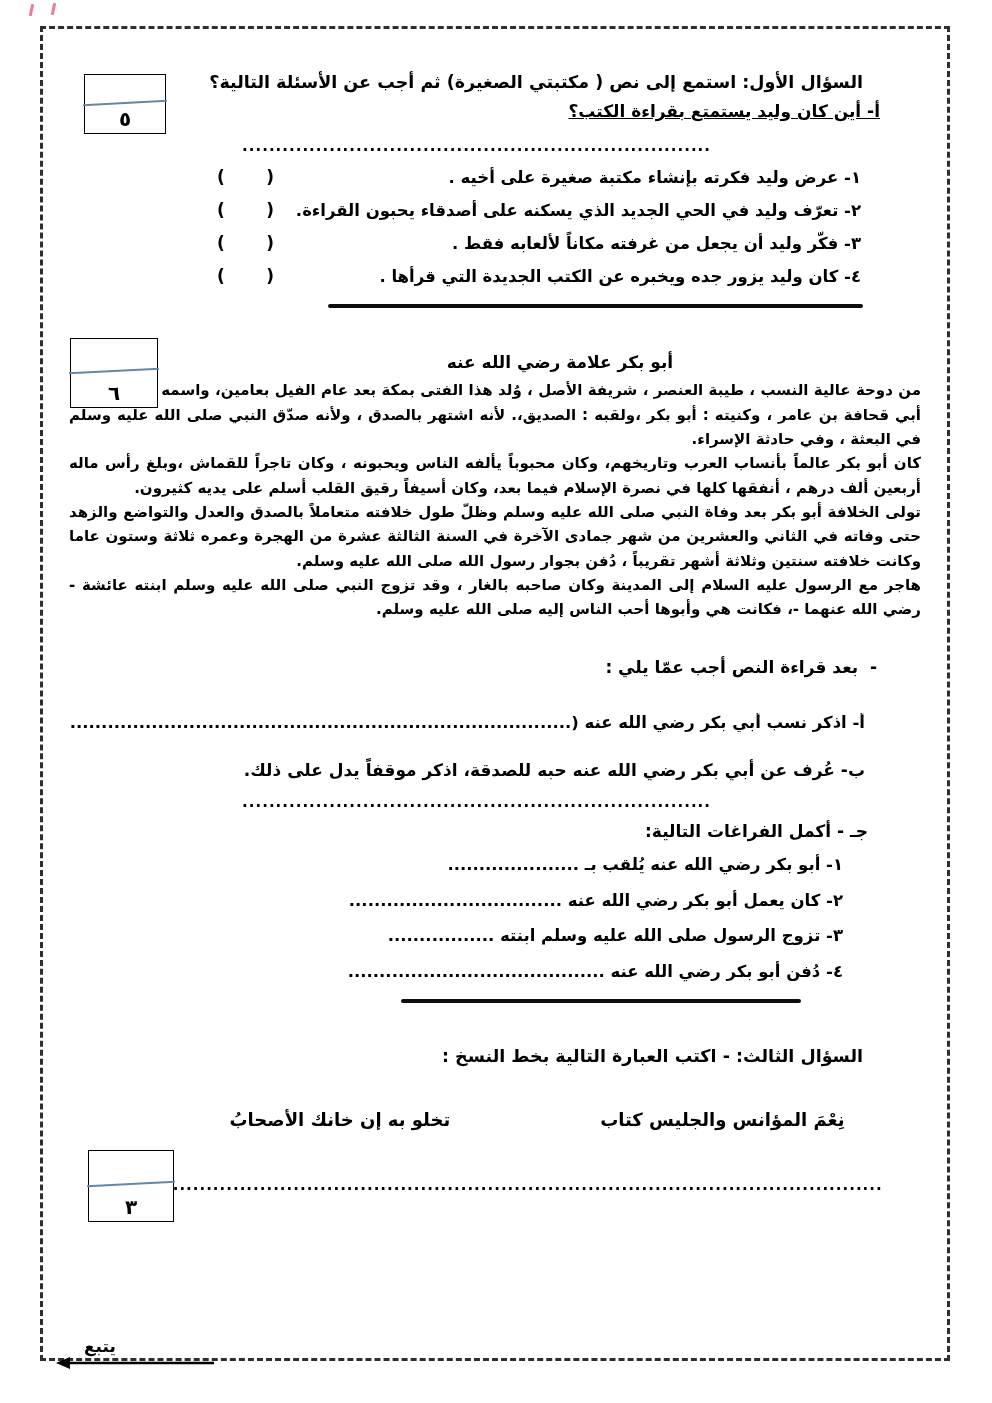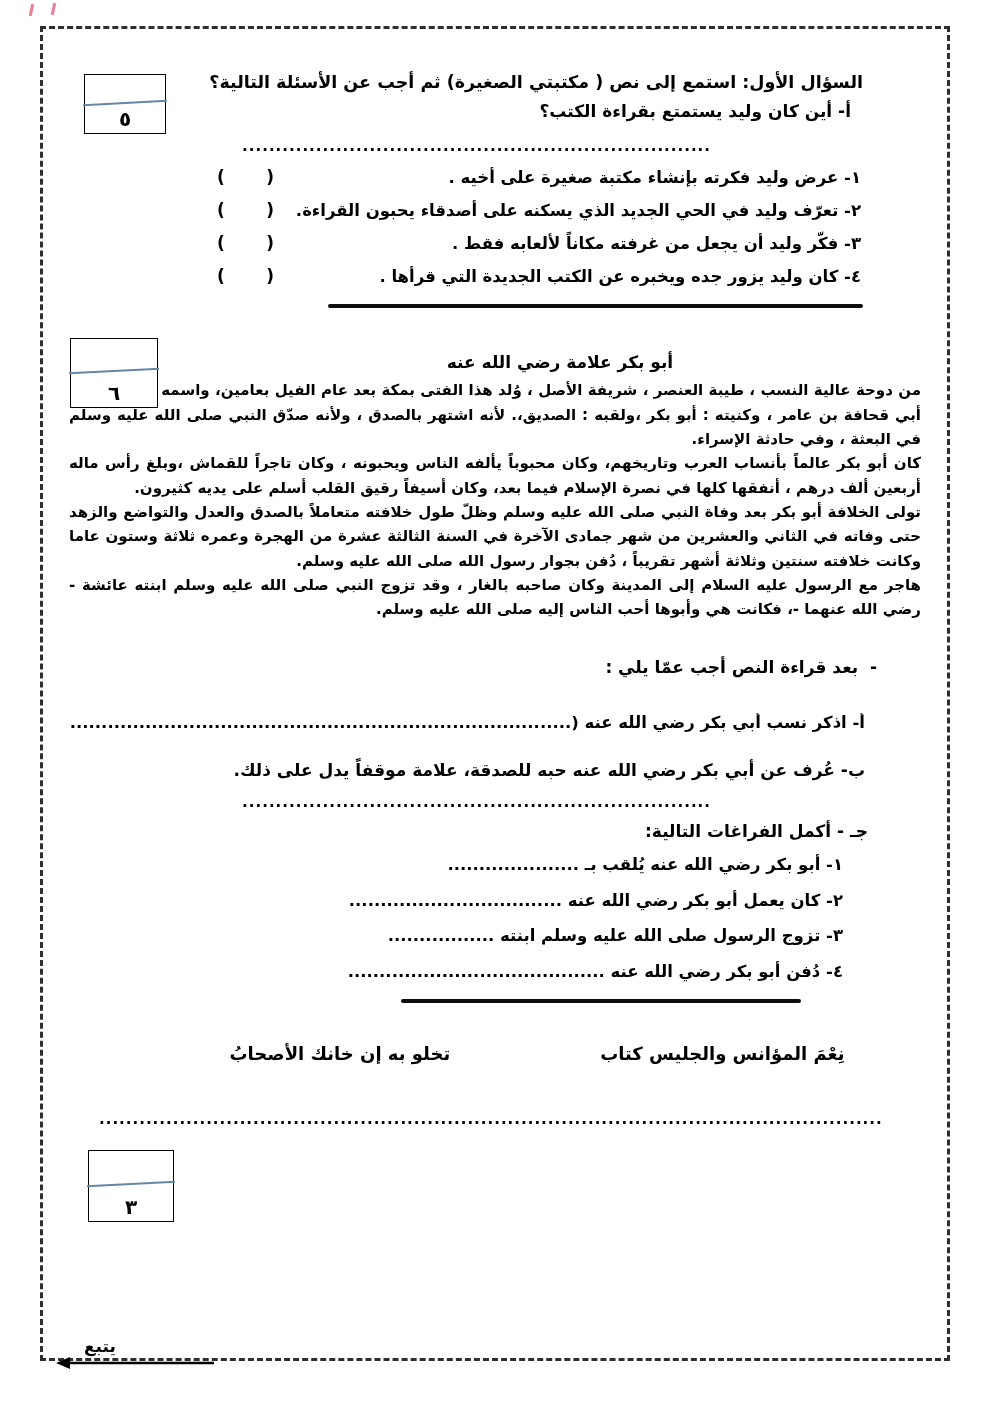--- a/index.html
+++ b/index.html
@@ -14,21 +14,21 @@
   .sheet{
     position:absolute;left:40px;right:42px;top:26px;bottom:42px;
     border:3px dashed #2e2e2e;
     padding:26px 26px 20px 26px;
     direction:rtl;
   }
   .bold{font-weight:bold;}
   .q-header{font-weight:bold;font-size:17.5px;line-height:1.5;margin-right:58px;}
   .q1-header{margin-top:14px;}
   .sub-line{font-weight:bold;font-size:17px;line-height:1.5;}
-  .q1-a{margin-top:4px;margin-right:70px;}
+  .q1-a{margin-top:4px;margin-right:41px;text-decoration:underline;}
   .dots-line{
     font-weight:bold;font-size:15px;letter-spacing:1px;
     text-align:right;white-space:nowrap;overflow:hidden;
     direction:ltr;
   }
   .q1-dots{margin-top:12px;margin-right:210px;margin-left:60px;}
   .q1-b{margin-top:8px;margin-right:58px;}
   .tf-list{margin-top:10px;}
   .tf-row{
     display:flex;justify-content:space-between;align-items:baseline;
@@ -128,33 +128,34 @@
 
     <div class="passage">
       <p>من دوحة عالية النسب ، طيبة العنصر ، شريفة الأصل ، وُلد هذا الفتى بمكة بعد عام الفيل بعامين، واسمه : عبدالله بن أبي قحافة بن عامر ، وكنيته : أبو بكر ،ولقبه :  الصديق،. لأنه اشتهر بالصدق ، ولأنه صدّق النبي صلى الله عليه وسلم في البعثة ، وفي حادثة الإسراء.</p>
       <p>كان أبو بكر عالماً بأنساب العرب وتاريخهم، وكان محبوباً يألفه الناس ويحبونه ، وكان تاجراً للقماش ،وبلغ رأس ماله أربعين ألف درهم ، أنفقها كلها في نصرة الإسلام فيما بعد، وكان أسيفاً رقيق القلب أسلم على يديه كثيرون.</p>
       <p>تولى الخلافة أبو بكر بعد وفاة النبي صلى الله عليه وسلم وظلّ طول خلافته متعاملاً بالصدق والعدل والتواضع والزهد حتى وفاته في الثاني والعشرين من شهر جمادى الآخرة في السنة الثالثة عشرة من الهجرة وعمره ثلاثة وستون عاما وكانت خلافته سنتين وثلاثة أشهر تقريباً ، دُفن بجوار رسول الله صلى الله عليه وسلم.</p>
       <p>هاجر مع الرسول عليه السلام إلى المدينة وكان صاحبه بالغار ، وقد تزوج النبي صلى الله عليه وسلم ابنته عائشة - رضي الله عنهما -، فكانت هي وأبوها أحب الناس إليه صلى الله عليه وسلم.</p>
     </div>
 
     <div class="sub-line bold after-reading">-  &nbsp;بعد قراءة النص أجب عمّا يلي :</div>
     <div class="q2-a">أ-  اذكر نسب أبي بكر رضي الله عنه (....................................................................................................)</div>
-    <div class="sub-line bold q2-b">ب- عُرف عن أبي بكر رضي الله عنه حبه للصدقة، علامة موقفاً يدل على ذلك.</div>
+    <div class="sub-line bold q2-b">ب- عُرف عن أبي بكر رضي الله عنه حبه للصدقة، اذكر موقفاً يدل على ذلك.</div>
     <div class="dots-line q2-b-dots">......................................................................</div>
     <div class="sub-line bold q2-c">جـ - أكمل الفراغات التالية:</div>
 
     <div class="blanks">
       <div class="blank-row">١- أبو بكر رضي الله عنه يُلقب بـ .....................</div>
       <div class="blank-row">٢- كان يعمل أبو بكر رضي الله عنه ..................................</div>
       <div class="blank-row">٣- تزوج الرسول صلى الله عليه وسلم ابنته .................</div>
       <div class="blank-row">٤- دُفن أبو بكر رضي الله عنه .........................................</div>
     </div>
 
     <div class="divider divider-2"></div>
 
+    <div class="q-header q3-header">السؤال الثالث:  - اكتب العبارة التالية بخط النسخ :</div>
 
     <div class="verse">
       <span>نِعْمَ المؤانس والجليس كتاب</span>
       <span>تخلو به إن خانك الأصحابُ</span>
     </div>
 
     <div class="dots-line bottom-dots">............................................................................................................................................</div>
 
   </div>
 

